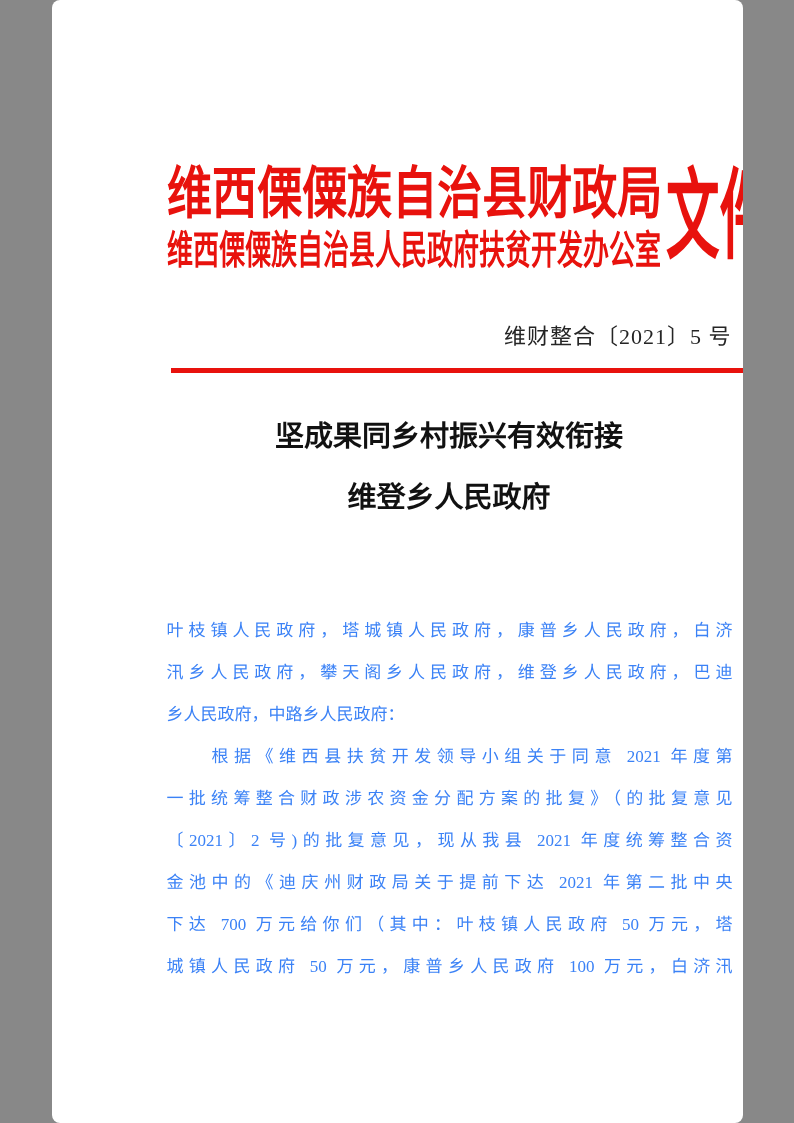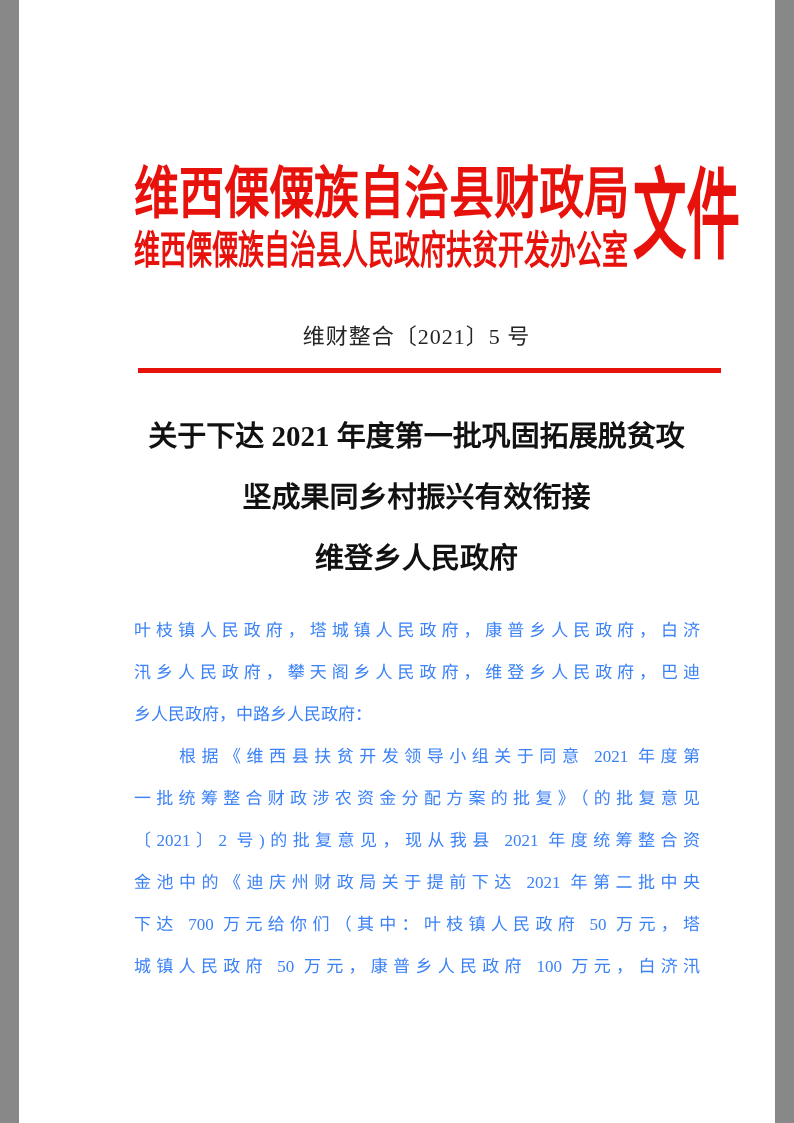--- a/index.html
+++ b/index.html
@@ -1,22 +1,23 @@
 <!DOCTYPE html>
 <html lang="zh-CN" style="--red: #e8120d;"><head>
 <meta charset="utf-8">
 <style>
   html,body{margin:0;padding:0;background:#888;}
   .page{
     position:relative;
-    width:756px;height:1123px;
+    width:691px;height:1123px;
     margin:0 auto;
     background:#ffffff;
     overflow:hidden;
     font-family:"Liberation Serif","DejaVu Serif",serif;
+    border-radius:8px;
   }
   
   .org-line1{
     position:absolute;left:115px;top:165px;
     font-size:57px;font-weight:bold;line-height:1;
     color:var(--red,#e8120d);
     white-space:nowrap;
     transform:scaleX(0.79);transform-origin:0 0;
   }
   .org-line2{
@@ -29,21 +30,21 @@
   .doc-word{
     position:absolute;left:614px;top:167px;
     font-size:99px;font-weight:bold;line-height:1;
     color:var(--red,#e8120d);
     white-space:nowrap;
     transform:scaleX(0.54);transform-origin:0 0;
   }
   
   .doc-number{
     position:absolute;left:115px;top:324px;width:565px;
-    text-align:center;
+    text-align:right;
     font-size:22px;line-height:1.2;
     color:#252525;
     letter-spacing:1px;
   }
   .red-rule{
     position:absolute;left:119px;top:368px;width:583px;height:5px;
     background:var(--red,#e8120d);
   }
   
   .title-block{
@@ -77,21 +78,20 @@
 
   <div class="org-line1">维西傈僳族自治县财政局</div>
   <div class="org-line2">维西傈僳族自治县人民政府扶贫开发办公室</div>
   <div class="doc-word">文件</div>
 
   <div class="doc-number">维财整合〔2021〕5 号</div>
 
   <div class="red-rule"></div>
 
   <div class="title-block">
-    <div class="title-line">关于下达 2021 年度第一批巩固拓展脱贫攻</div>
     <div class="title-line">坚成果同乡村振兴有效衔接</div>
     <div class="title-line">维登乡人民政府</div>
   </div>
 
   <div class="body-block">
     <div class="body-line">叶枝镇人民政府，塔城镇人民政府，康普乡人民政府，白济</div>
     <div class="body-line">汛乡人民政府，攀天阁乡人民政府，维登乡人民政府，巴迪</div>
     <div class="body-line no-stretch">乡人民政府，中路乡人民政府：</div>
     <div class="body-line">　　根据《维西县扶贫开发领导小组关于同意 2021 年度第</div>
     <div class="body-line">一批统筹整合财政涉农资金分配方案的批复》（的批复意见</div>

